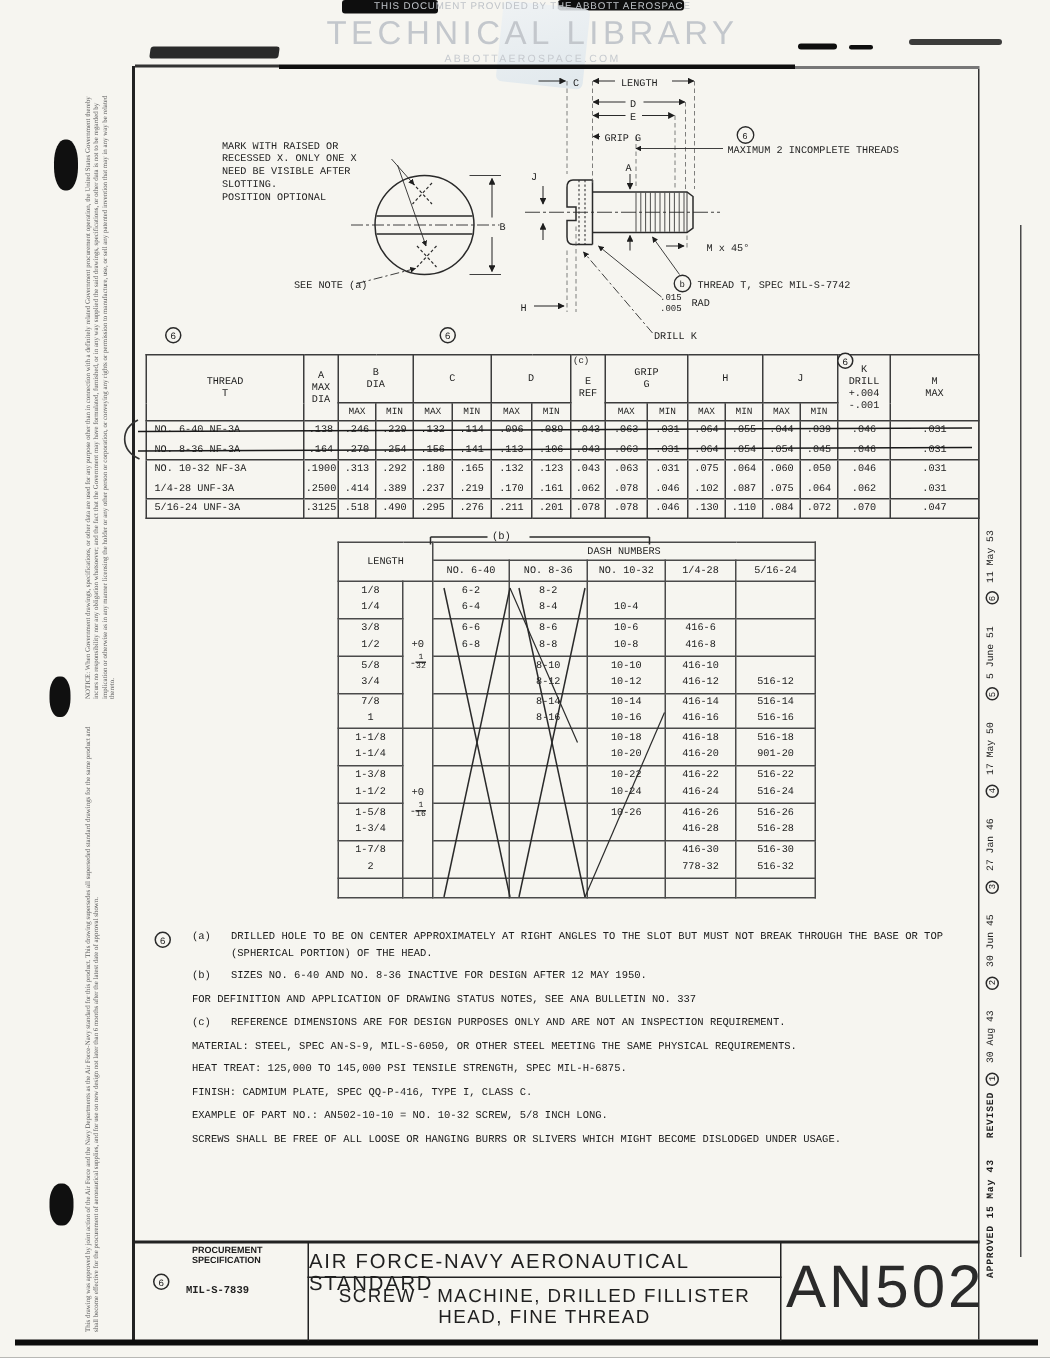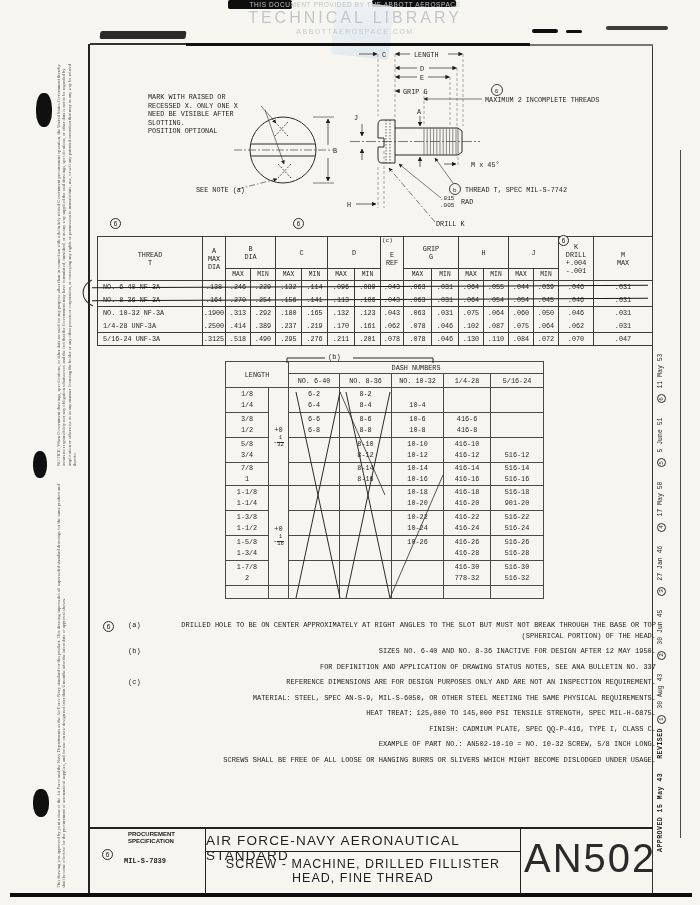--- a/index.html
+++ b/index.html
@@ -5,21 +5,21 @@
   html,body{margin:0;padding:0;background:#888;}
   .sheet{position:relative;width:700px;height:905px;background:#f6f5f0;overflow:hidden;
          font-family:"Liberation Mono",monospace;color:#222;}
   .abs{position:absolute;}
 
   
   .wm{left:215px;top:1px;width:280px;text-align:center;color:#bfc3c8;}
   .wm-shield{left:333px;top:3px;width:58px;height:54px;background:linear-gradient(160deg,#eef2f5,#dde6ec);
              transform:rotate(6deg);border-radius:4px;opacity:.85;}
   .wm1{font-size:6.5px;letter-spacing:.6px;font-family:"Liberation Sans",sans-serif;}
-  .wm2{font-size:16px;letter-spacing:3px;font-family:"Liberation Sans",sans-serif;color:#c3c7cc;margin-top:1px;}
+  .wm2{font-size:22px;letter-spacing:3px;font-family:"Liberation Sans",sans-serif;color:#c3c7cc;margin-top:1px;}
   .wm3{font-size:7px;letter-spacing:1.5px;font-family:"Liberation Sans",sans-serif;color:#c6cacf;margin-top:1px;}
 
   
   .bar{background:#0e0e0e;border-radius:2px;}
   .punch{background:#101010;border-radius:45%;}
 
   
   .ln{background:#222;}
 
   
@@ -58,21 +58,21 @@
   .dash tbody td{line-height:11px;}
   .dash .two div{height:11px;line-height:11px;}
   .tolcell{font-size:7px;}
   .frac{display:inline-flex;flex-direction:column;font-size:5.4px;line-height:5.4px;vertical-align:middle;}
   .frac span:first-child{border-bottom:.8px solid #333;}
 
   
   .notes{left:128px;top:620px;width:528px;font-size:7px;line-height:10.5px;color:#1c1c1c;}
   .note{display:flex;margin-bottom:5px;}
   .ntag{width:26px;flex:none;}
-  .ntxt{flex:1;text-align:right;}
+  .ntxt{flex:1;}
 
   
   .tb-label{font-family:"Liberation Sans",sans-serif;font-weight:bold;font-size:6px;line-height:7px;color:#1a1a1a;}
   .tb-spec{font-size:7px;}
   .tb-std{font-family:"Liberation Sans",sans-serif;font-size:13.5px;letter-spacing:1.2px;color:#1f1f1f;
           text-align:left;}
   .tb-title{font-family:"Liberation Sans",sans-serif;font-size:12.5px;letter-spacing:1px;color:#1f1f1f;
             text-align:center;line-height:14px;}
   .tb-num{font-family:"Liberation Sans",sans-serif;font-size:40px;letter-spacing:2px;color:#2a2a2a;}
 

